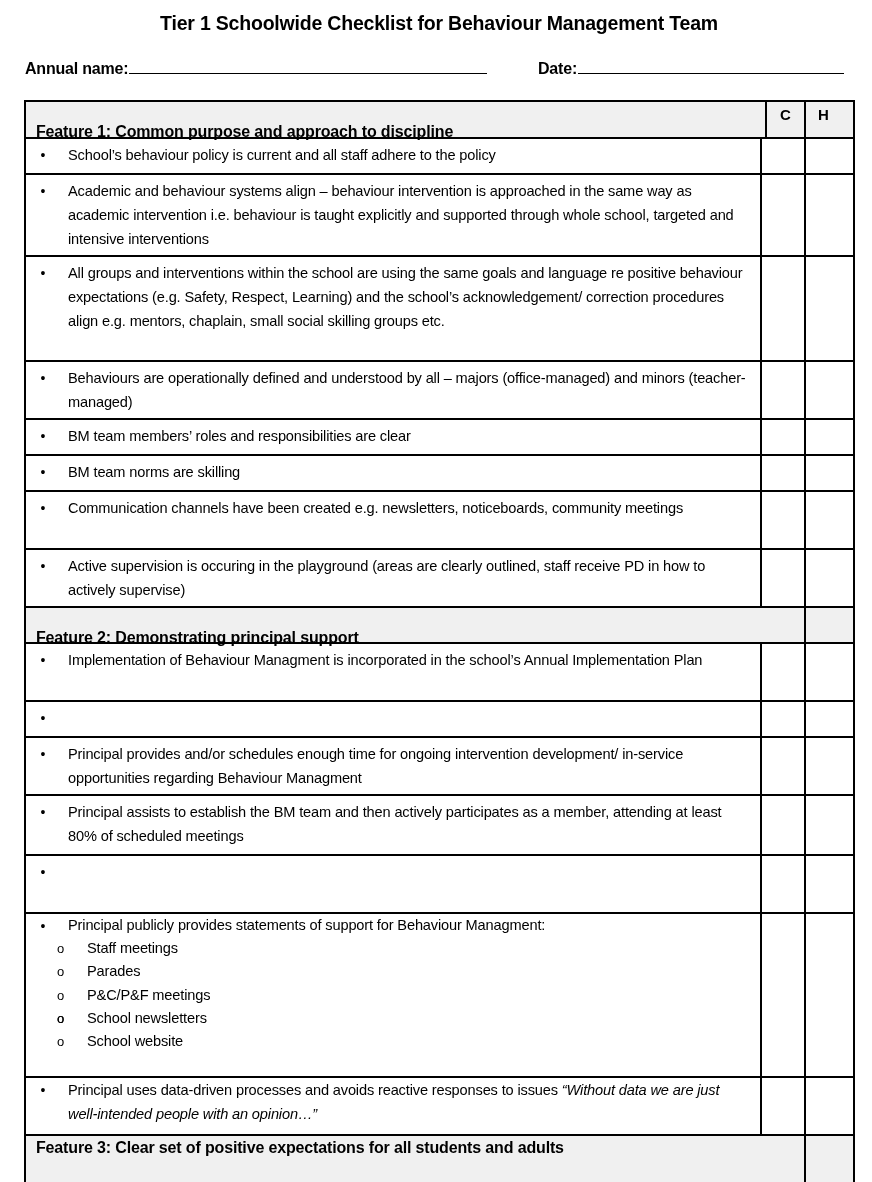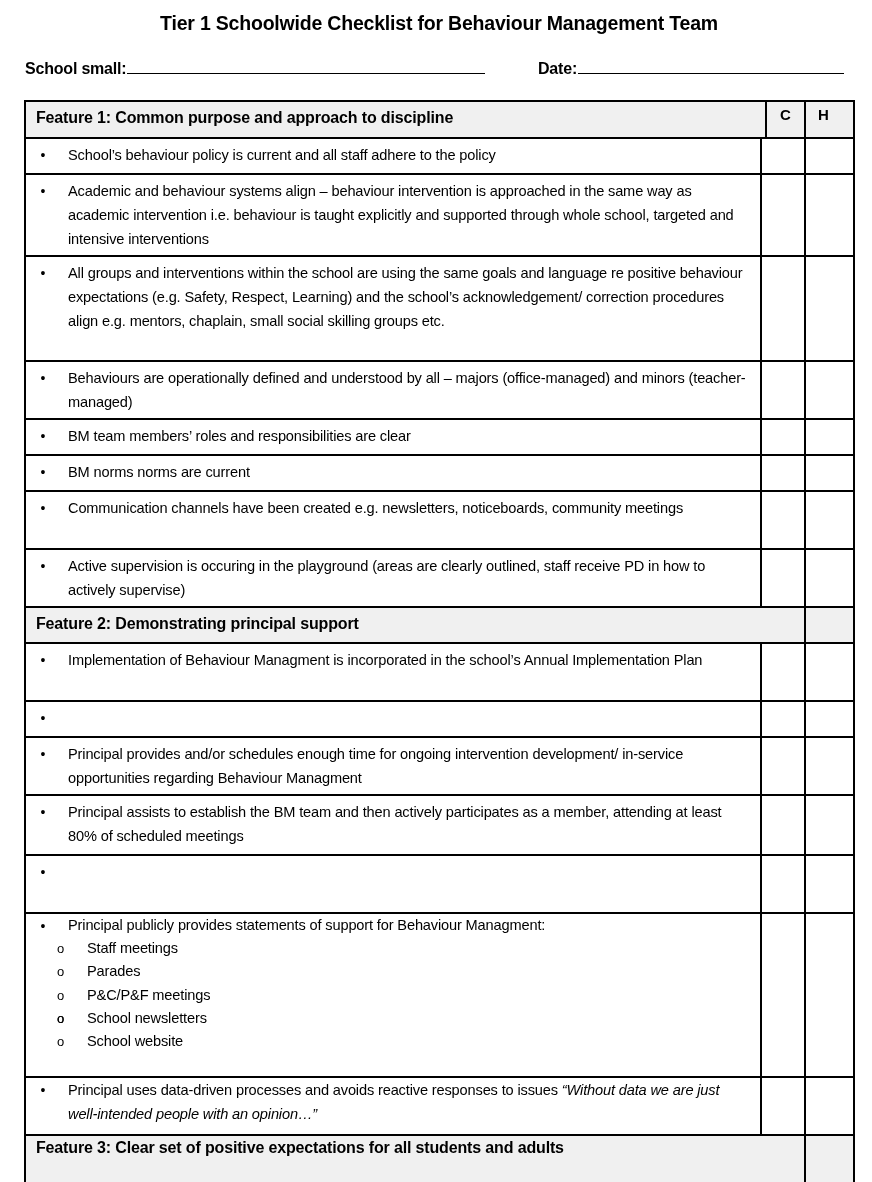--- a/index.html
+++ b/index.html
@@ -25,37 +25,37 @@
     border: 2px solid #000;
   }
   .row { position: relative; display: flex; border-top: 2px solid #000; }
   .row:first-child { border-top: none; }
   .cell-text { position: relative; flex: 1 1 auto; padding: 4px 8px 0 42px; font-size: 14.6px; line-height: 24px; letter-spacing: -0.15px; }
   .cell-check { flex: 0 0 auto; border-left: 2px solid #000; }
   .c-col { width: 44px; }
   .h-col { width: 49px; }
 
   .row.feature { background: #f0f0f0; }
-  .row.feature .cell-text { padding: 4px 10px 0 10px; font-weight: bold; font-size: 16px; }
+  .row.feature .cell-text { padding: 18px 10px 0 10px; font-weight: bold; font-size: 16px; }
   .row.feature1 .c-col { width: 39px; text-align: center; font-weight: bold; font-size: 15px; padding-top: 4px; }
   .row.feature1 .h-col { text-align: left; padding-left: 12px; font-weight: bold; font-size: 15px; padding-top: 4px; }
 
   .bullet { position: absolute; left: 10px; top: 4px; width: 14px; text-align: center; font-size: 14px; }
   .sub-list { list-style: none; margin-top: 0; }
   .sub-item { position: relative; padding-left: 61px; line-height: 23.2px; }
   .sub-item .sub-bullet { position: absolute; left: 31px; top: 0; font-size: 13px; }
   .italic { font-style: italic; }
 </style>
 </head>
 <body>
 
 <div class="title">Tier 1 Schoolwide Checklist for Behaviour Management Team</div>
 
 <div class="meta-line" id="school-name">
-  <span>School small:</span><span class="blank"></span>
+  <span>Annual name:</span><span class="blank"></span>
 </div>
 <div class="meta-line" id="date">
   <span>Date:</span><span class="blank"></span>
 </div>
 
 <div class="table">
 
   <div class="row feature feature1" style="height:35px">
     <div class="cell-text">Feature 1: Common purpose and approach to discipline</div>
     <div class="cell-check c-col">C</div>
@@ -81,21 +81,21 @@
     <div class="cell-text"><span class="bullet">•</span><span>Behaviours are operationally defined and understood by all – majors (office-managed) and minors (teacher-managed)</span></div>
     <div class="cell-check c-col"></div>
     <div class="cell-check h-col"></div>
   </div>
   <div class="row" style="height:36px">
     <div class="cell-text"><span class="bullet">•</span><span>BM team members’ roles and responsibilities are clear</span></div>
     <div class="cell-check c-col"></div>
     <div class="cell-check h-col"></div>
   </div>
   <div class="row" style="height:36px">
-    <div class="cell-text"><span class="bullet">•</span><span>BM norms norms are current</span></div>
+    <div class="cell-text"><span class="bullet">•</span><span>BM team norms are skilling</span></div>
     <div class="cell-check c-col"></div>
     <div class="cell-check h-col"></div>
   </div>
   <div class="row" style="height:58px">
     <div class="cell-text"><span class="bullet">•</span><span>Communication channels have been created e.g. newsletters, noticeboards, community meetings</span></div>
     <div class="cell-check c-col"></div>
     <div class="cell-check h-col"></div>
   </div>
   <div class="row" style="height:58px">
     <div class="cell-text"><span class="bullet">•</span><span>Active supervision is occuring in the playground (areas are clearly outlined, staff receive PD in how to actively supervise)</span></div>

